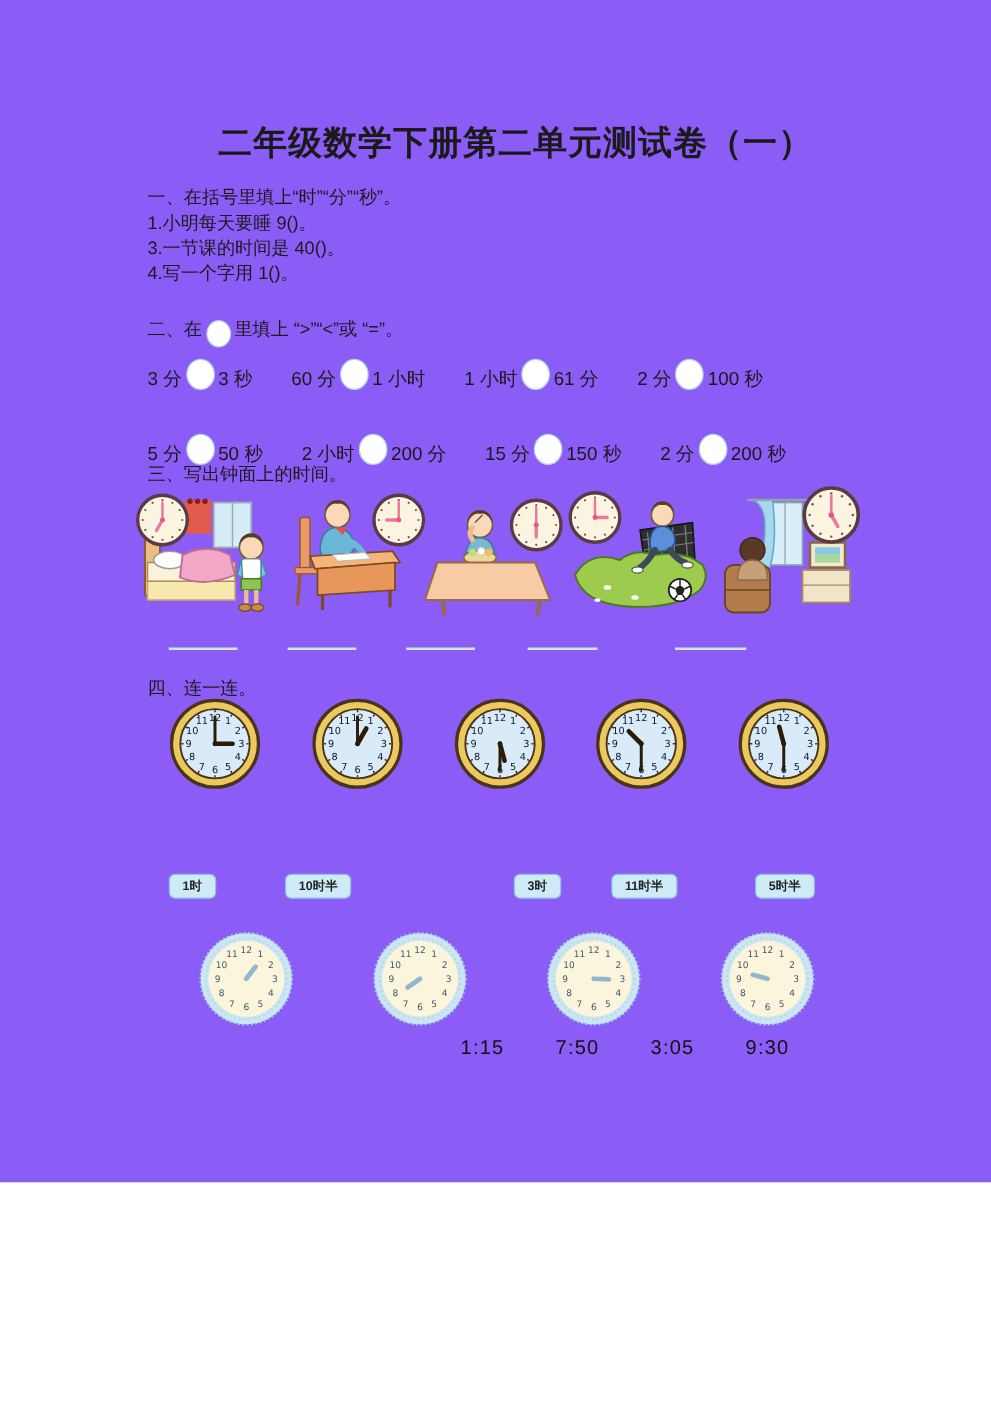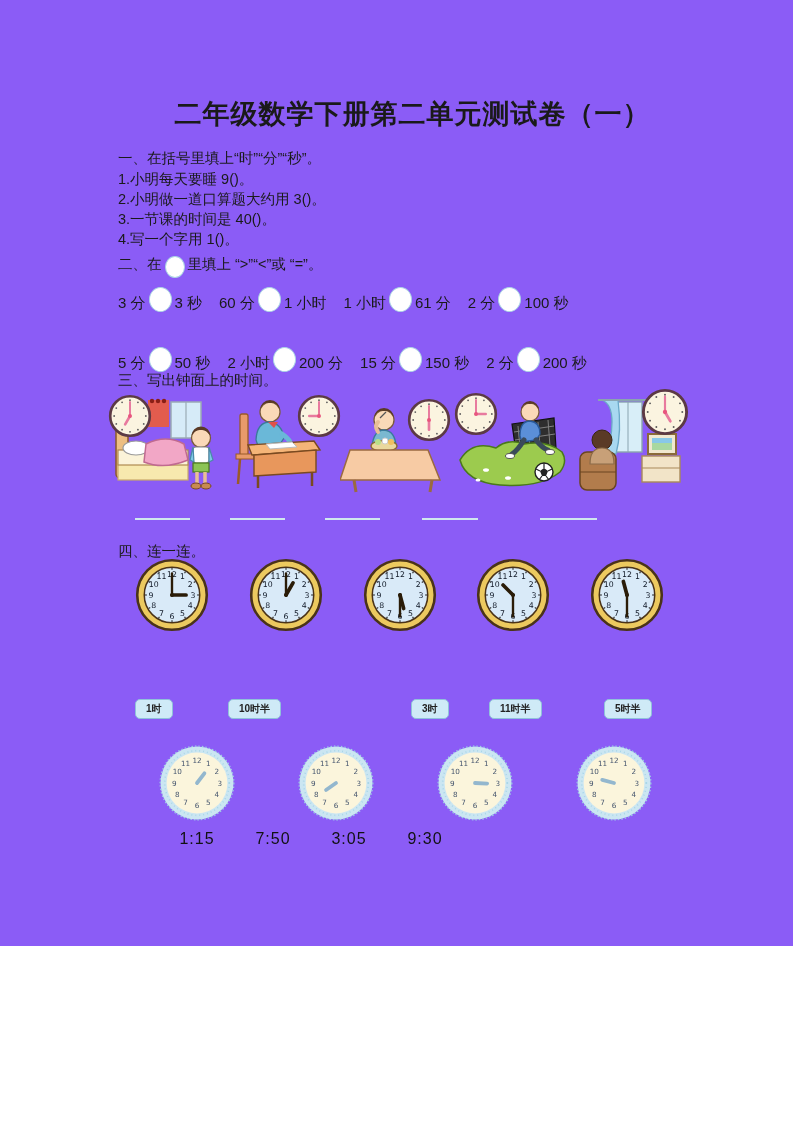--- a/index.html
+++ b/index.html
@@ -15,21 +15,21 @@
   .sec5{top:726px;}
   .sec6{top:855px;}
   .sec-heading{position:relative;left:118px;width:600px;font-size:14.5px;line-height:21px;}
   .q-item{position:relative;left:118px;width:600px;font-size:14.5px;line-height:20px;}
   
   .heading-flex{display:flex;align-items:flex-start;}
   .cmp-circle{display:inline-block;width:21px;height:23px;border:1.5px solid #ABD4E4;
               border-radius:50%;background:#fff;margin:0 3px;position:relative;top:-4px;flex:none;}
   .cmp-circle.small{width:18px;height:20px;top:2px;}
   .cmp-rows{position:relative;left:118px;width:640px;}
-  .cmp-row{display:flex;align-items:center;column-gap:17px;margin-top:13px;height:28px;font-size:15px;}
+  .cmp-row{display:flex;align-items:center;column-gap:31px;margin-top:13px;height:28px;font-size:15px;}
   .cmp-row + .cmp-row{margin-top:32px;align-items:center;}
   .cmp-group{display:inline-flex;align-items:center;}
   
   .scenes{position:absolute;left:108px;top:18px;width:582px;height:118px;display:flex;gap:3px;}
   .scene{position:relative;width:113px;height:118px;flex:none;}
   .scene-art{width:113px;height:118px;display:block;}
   .scene-clock{position:absolute;z-index:2;line-height:0;}
   .scene:nth-child(1) .scene-clock{top:6px;left:0;}
   .scene:nth-child(2) .scene-clock{top:6px;right:-4px;}
   .scene:nth-child(3) .scene-clock{top:10px;right:2px;}
@@ -39,34 +39,33 @@
   
   .clock-row4{position:absolute;left:135px;top:17px;width:529px;display:flex;justify-content:space-between;}
   .clock4{line-height:0;}
   .label-row{position:absolute;left:0;top:0;width:793px;height:0;}
   .match-label{position:absolute;top:158px;background:#CFEAF7;border:1.2px solid #8FC2DA;
                border-radius:5px;font-size:10px;font-weight:700;color:#222;padding:2px 10px;white-space:nowrap;}
   .ml0{left:135px;}.ml1{left:228px;}.ml2{left:374px;margin-left:37px;}.ml3{left:489px;}.ml4{left:604px;}
   
   .clock-row5{position:absolute;left:159px;top:19px;width:493px;display:flex;justify-content:space-between;}
   .clock5{line-height:0;}
-  .caption-row{position:absolute;left:159px;top:104px;width:493px;display:flex;justify-content:flex-start;}
+  .caption-row{position:absolute;left:159px;top:104px;width:493px;display:flex;justify-content:flex-end;}
   .cap{width:76px;text-align:center;font-size:16px;letter-spacing:1px;color:#111;}
 </style>
 </head>
 <body>
 
 <div class="page">
 
   <h1 class="title">二年级数学下册第二单元测试卷（一）</h1>
 
   <section class="sec1">
     <div class="sec-heading">一、在括号里填上“时”“分”“秒”。</div>
     <div class="q-item">1.小明每天要睡 9()。</div>
-    <div class="q-item">2.小明做一道口算题大约用 3()。</div>
     <div class="q-item">3.一节课的时间是 40()。</div>
     <div class="q-item">4.写一个字用 1()。</div>
   </section>
 
   <section class="sec2">
     <div class="sec-heading heading-flex">
       <span>二、在</span>
       <span class="cmp-circle small"></span>
       <span>里填上 “&gt;”“&lt;”或 “=”。</span>
     </div>

